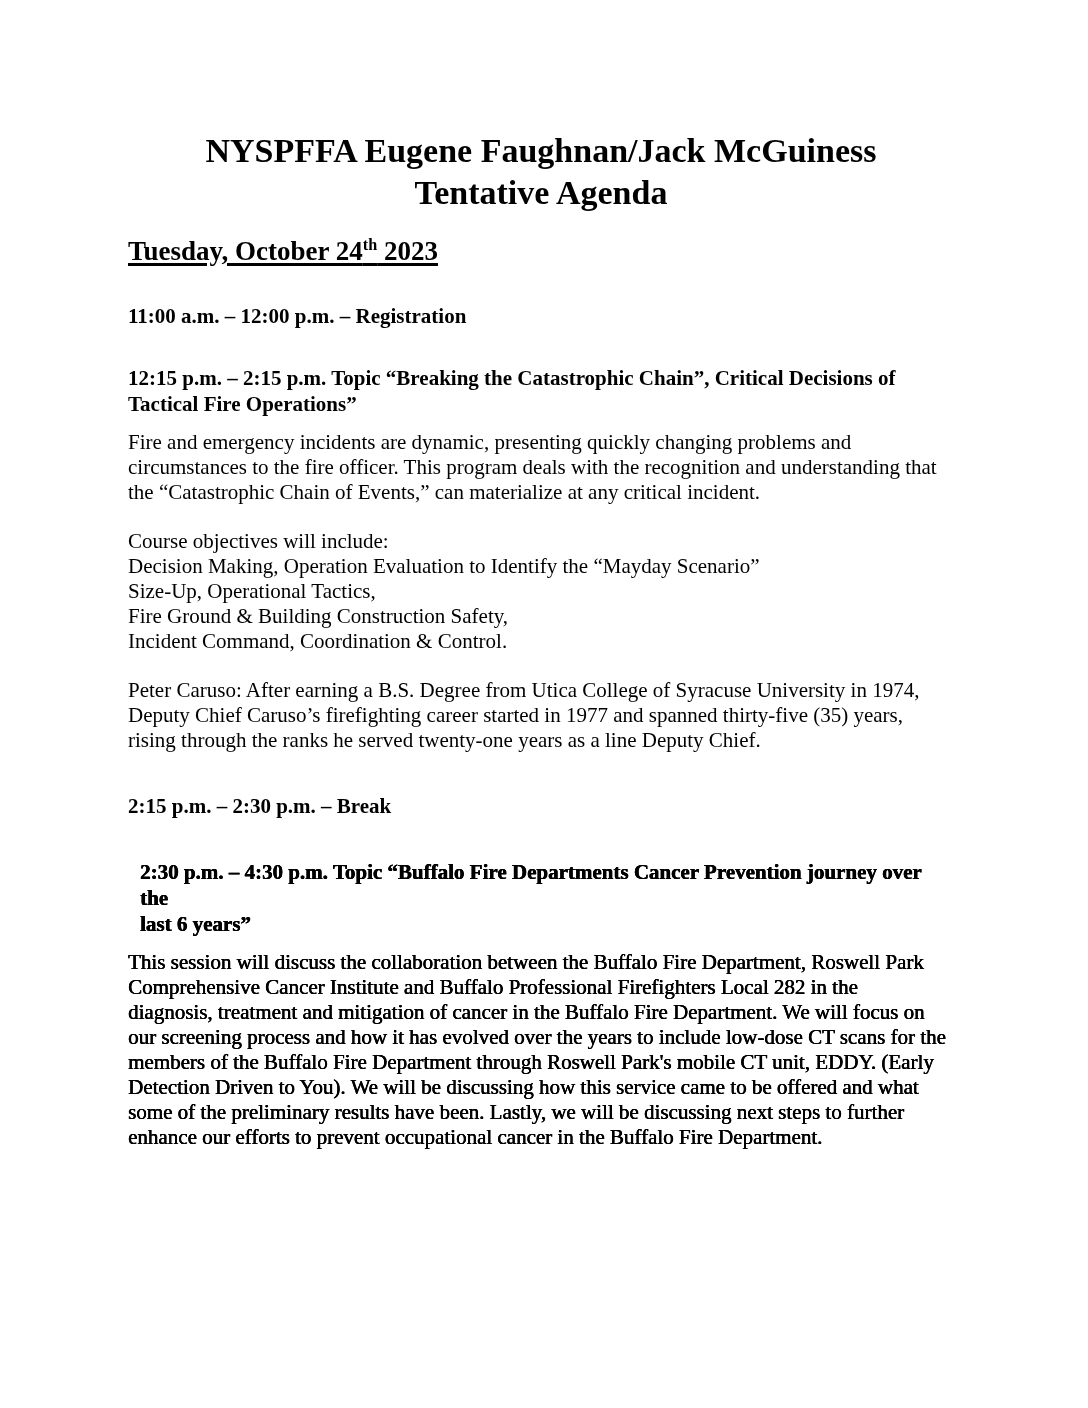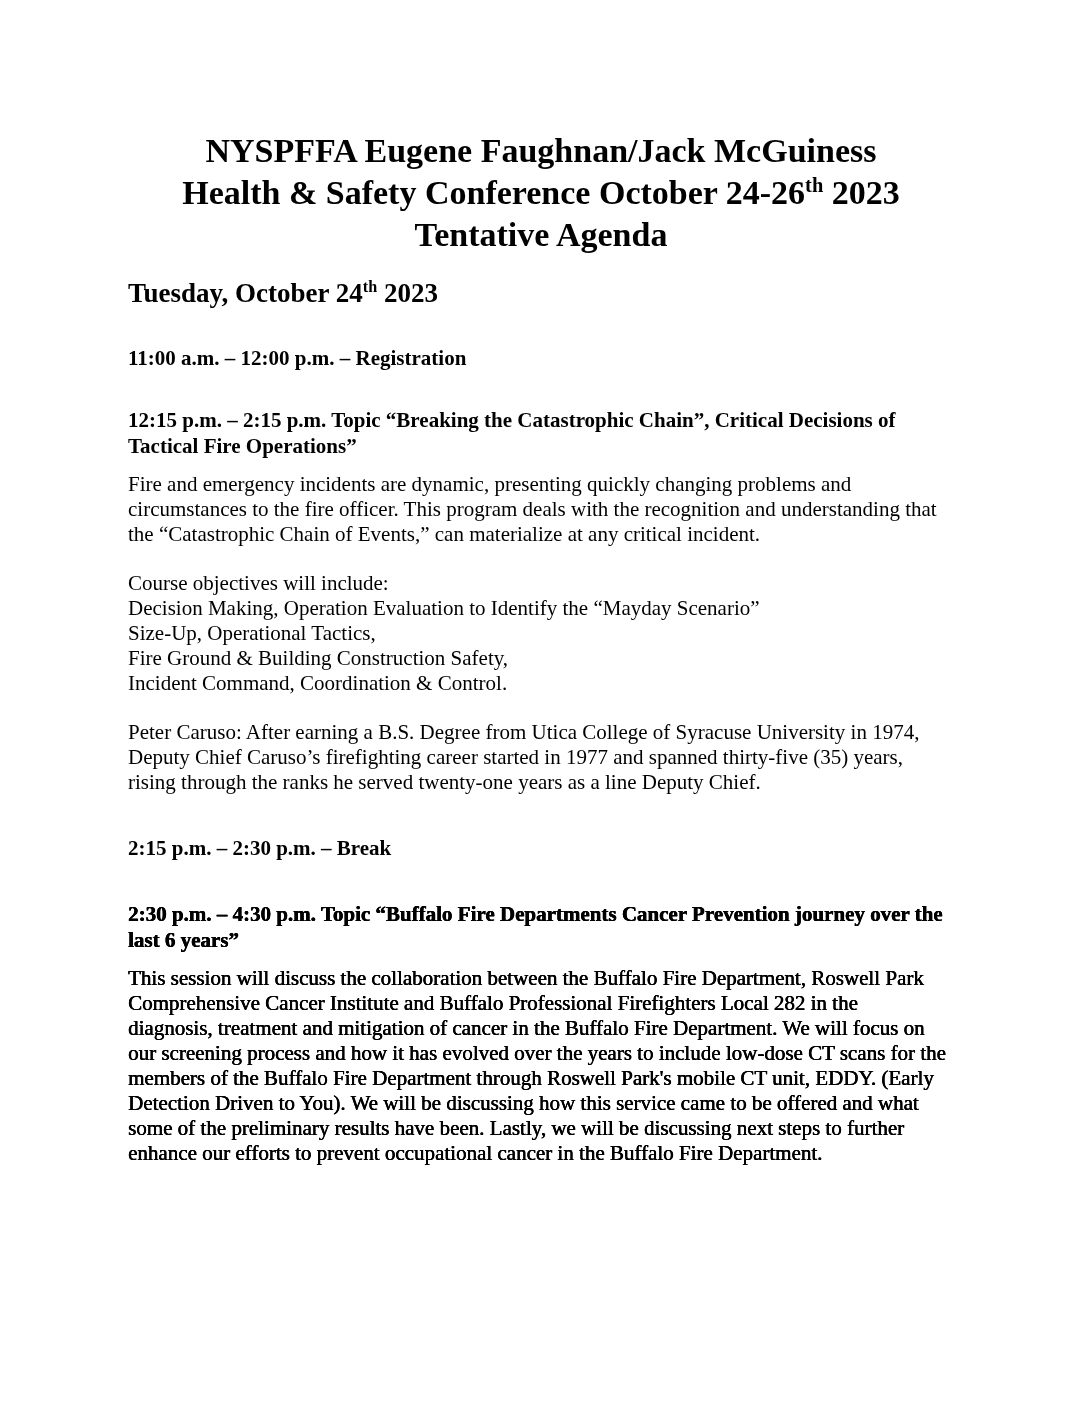--- a/index.html
+++ b/index.html
@@ -28,54 +28,54 @@
   sup {
     font-size: 60%;
     line-height: 0;
     vertical-align: super;
   }
   .day {
     font-size: 27px;
     line-height: 32px;
     font-weight: bold;
     margin: 21px 0 0 0;
+    text-decoration: underline;
     text-decoration-thickness: 3px;
     text-underline-offset: 3px;
   }
   .session {
     font-size: 21px;
     line-height: 26px;
     font-weight: bold;
     margin: 36px 0 0 0;
     text-decoration-thickness: 2px;
     text-underline-offset: 3px;
     white-space: pre-line;
   }
   .session.tight { margin-top: 40px; }
-  .session.loose { margin-top: 40px; }
+  .session.loose { margin-top: 40px; margin-left: 12px; }
   .para {
     font-size: 21px;
     line-height: 25px;
     margin: 24px 0 0 0;
     white-space: pre-line;
   }
   .para.first { margin-top: 13px; }
   .para.gap-sm { margin-top: 20px; }
   .heavy {
     text-shadow: 0.45px 0 0 currentColor, 0 0.3px 0 currentColor;
   }
 </style>
 </head>
 <body>
 
 <div class="page">
 
   <h1 class="title">
     <span class="tline">NYSPFFA Eugene Faughnan/Jack McGuiness</span>
-    <span class="tline"><span>Health &amp; Safety Conference October 24-26</span><sup>th</sup><span> 2023</span></span>
     <span class="tline">Tentative Agenda</span>
   </h1>
 
   <h2 class="day"><span>Tuesday, October 24</span><sup>th</sup><span> 2023</span></h2>
 
   <h3 class="session">11:00 a.m. – 12:00 p.m. – Registration</h3>
 
 
   <h3 class="session">12:15 p.m. – 2:15 p.m. Topic “Breaking the Catastrophic Chain”, Critical Decisions of
 Tactical Fire Operations”</h3>

